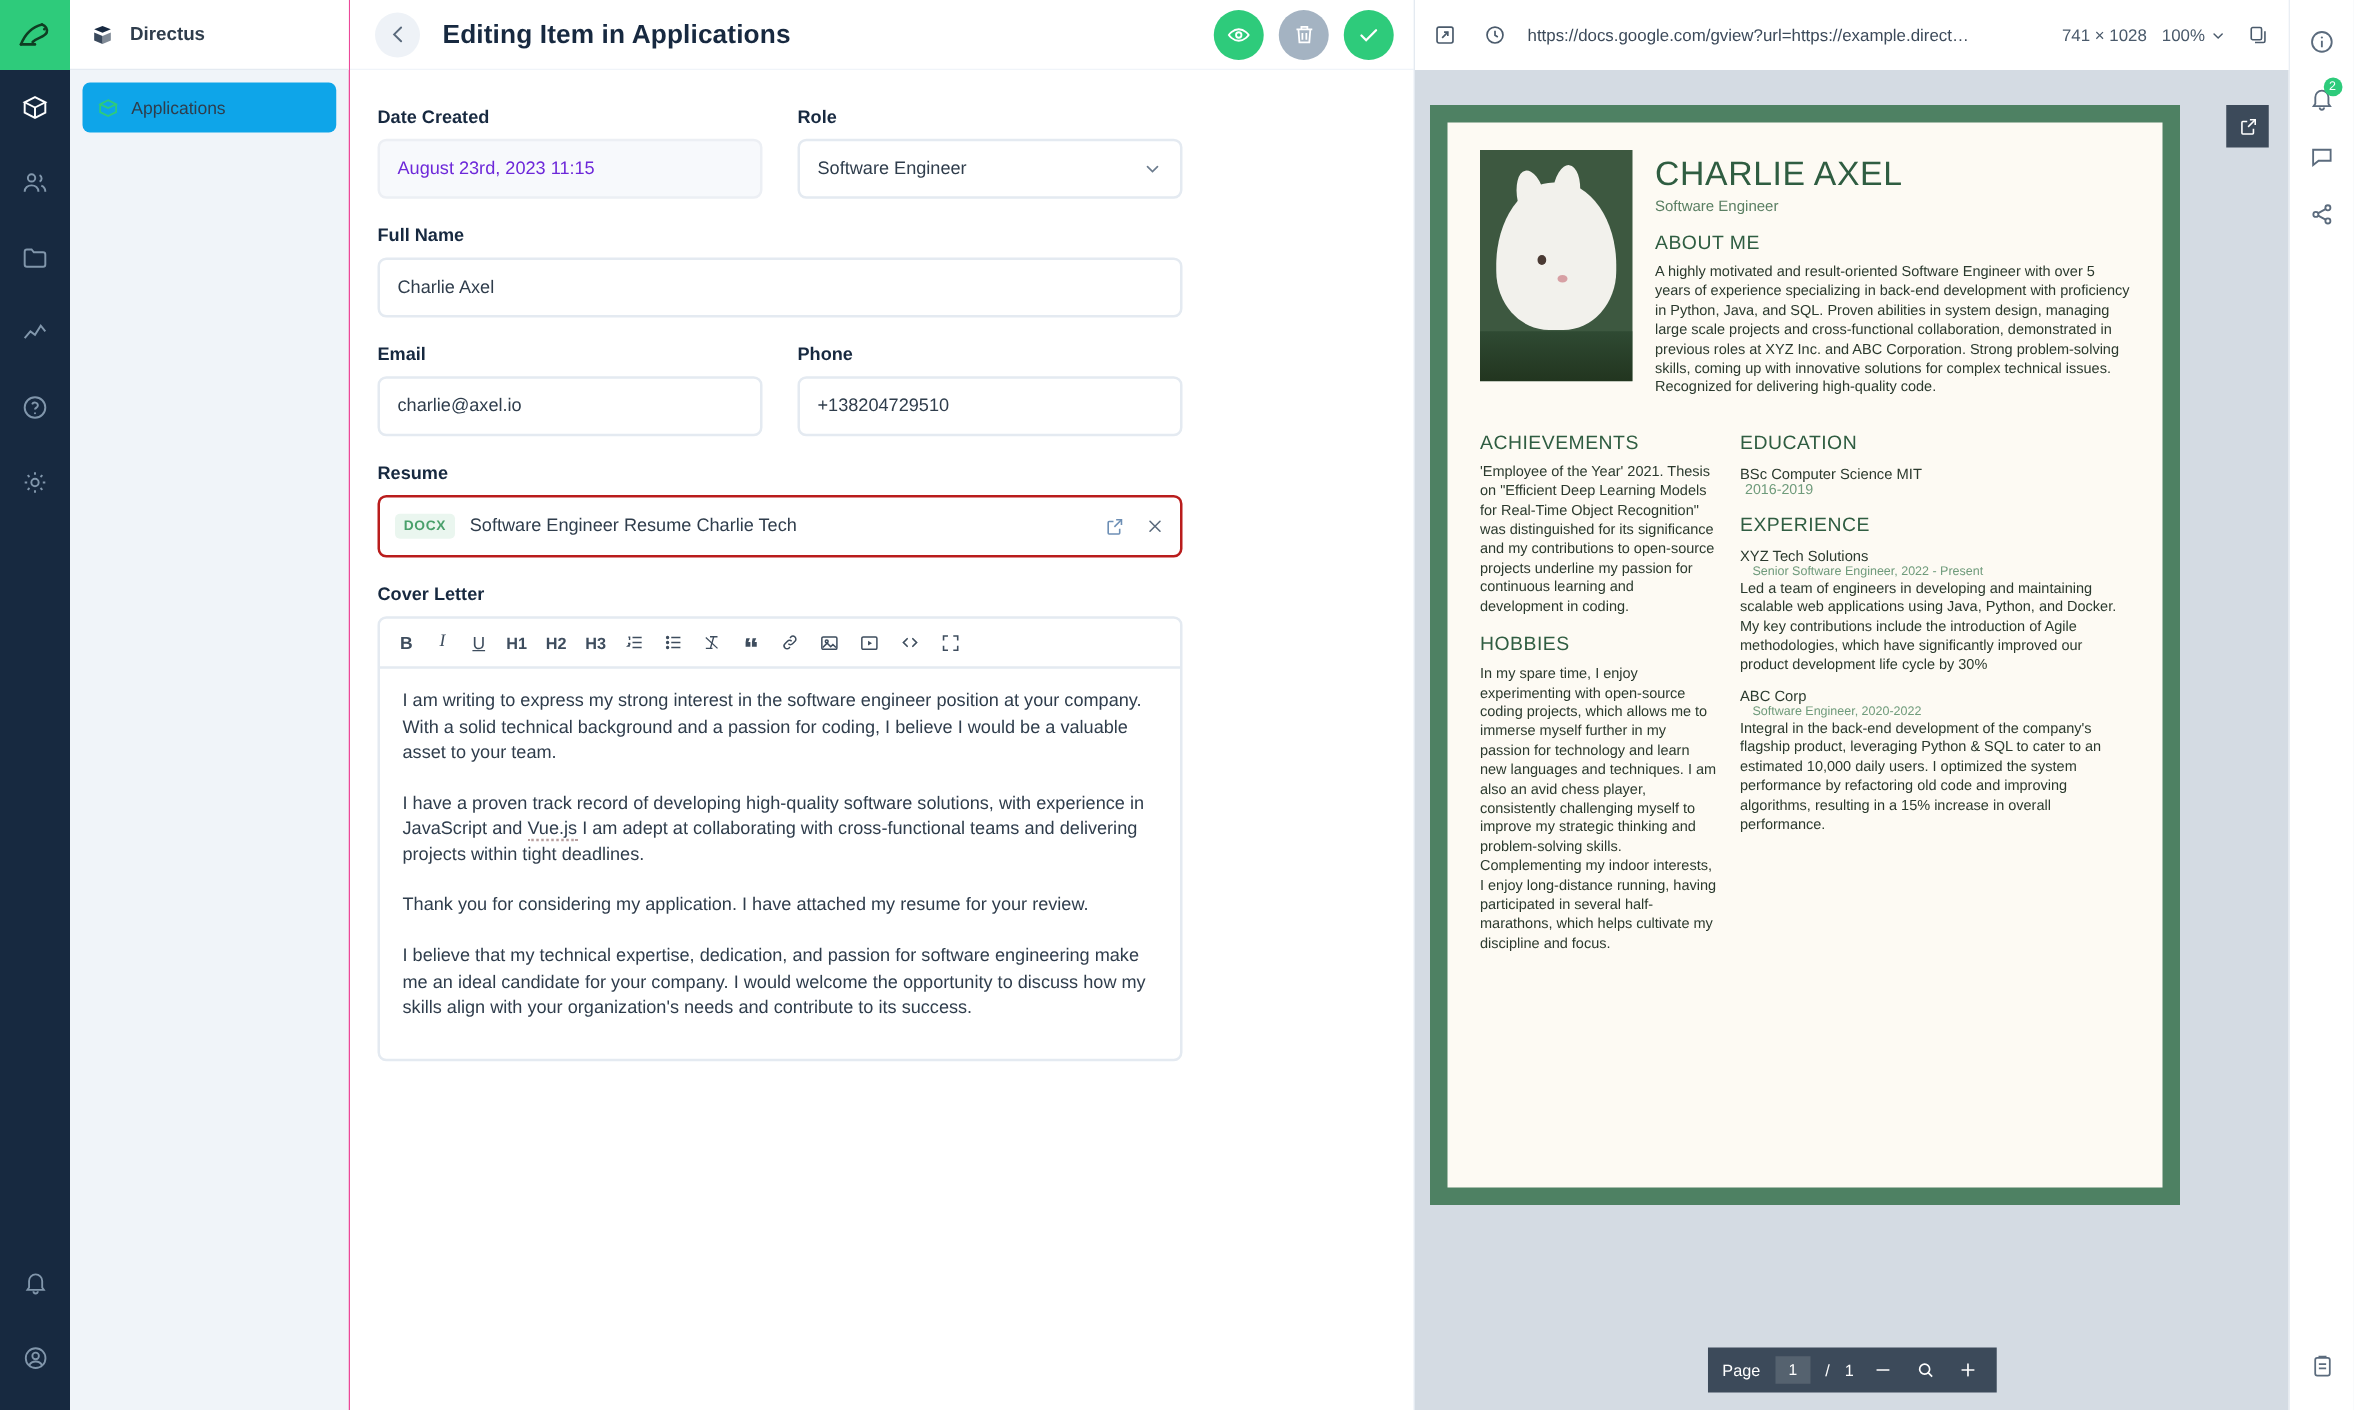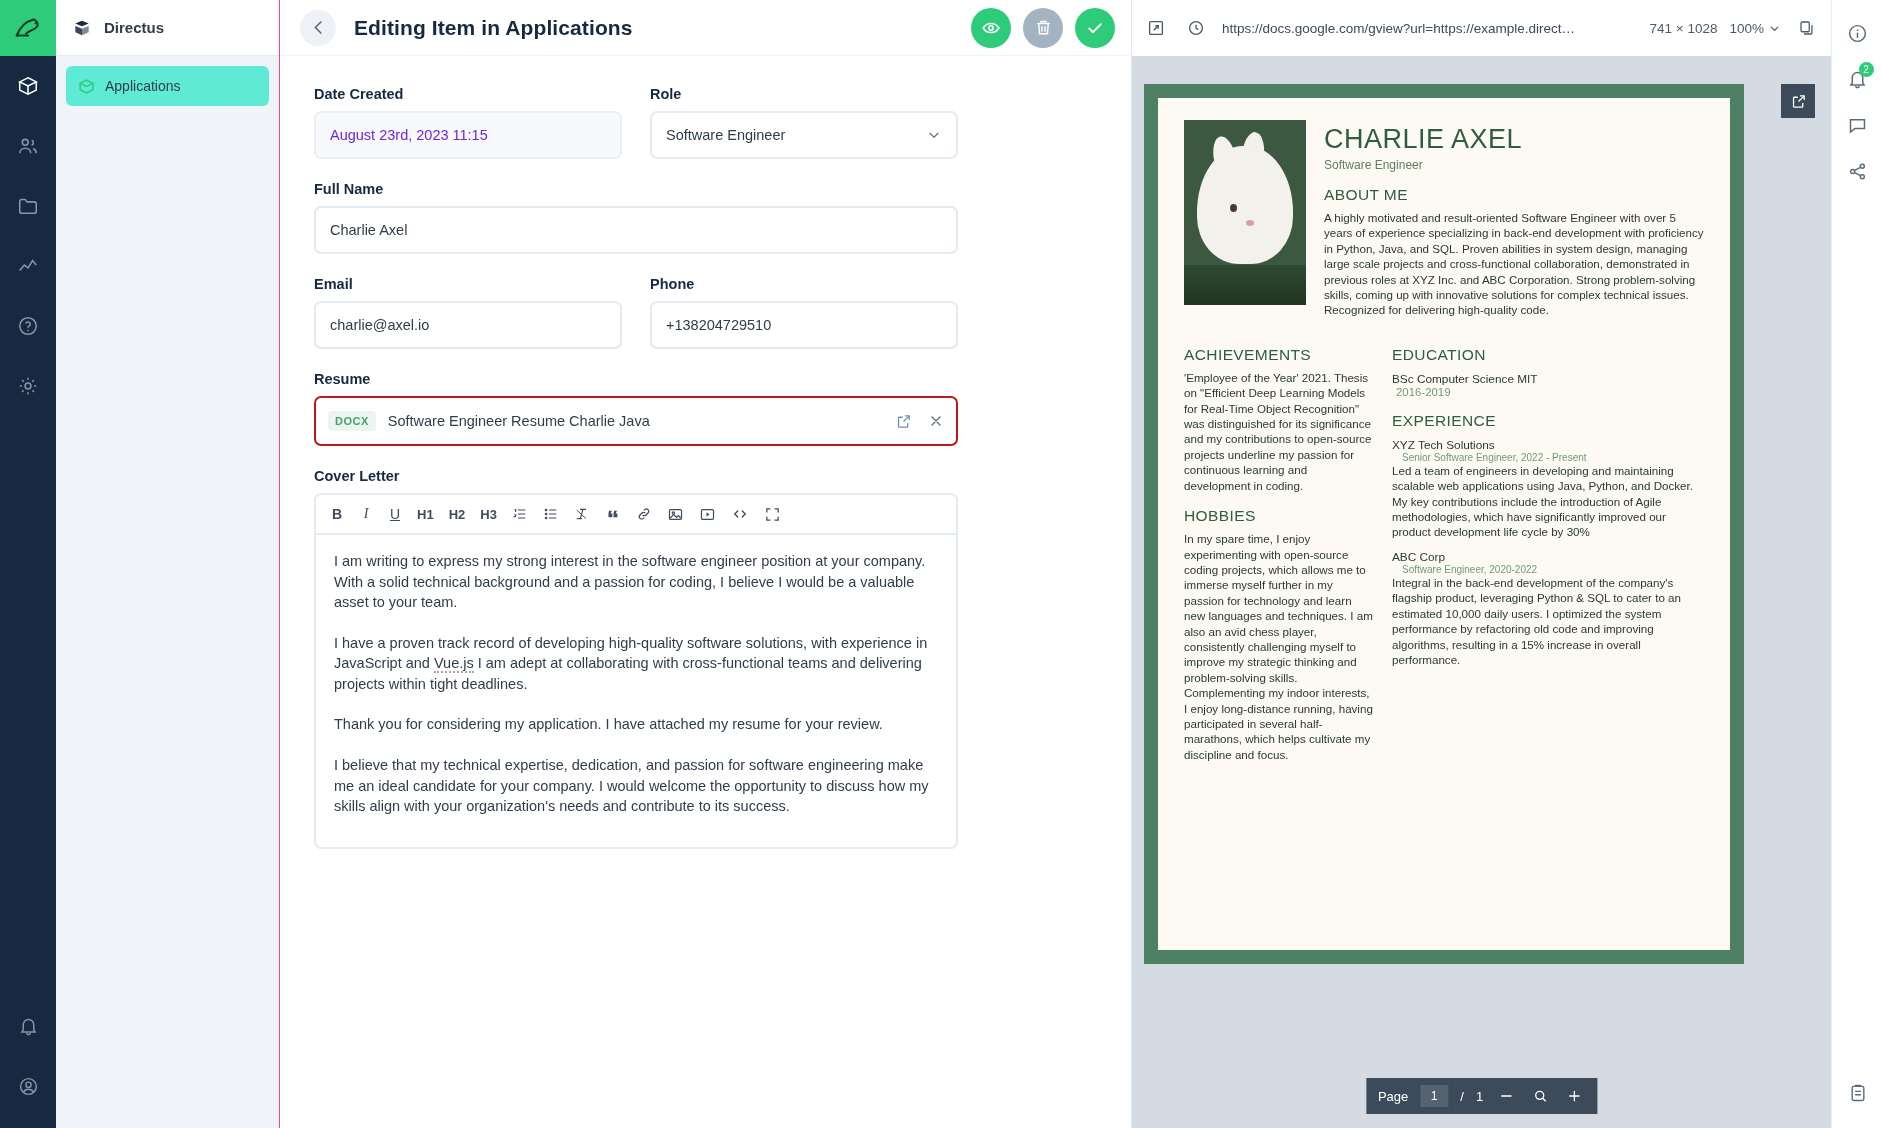--- a/index.html
+++ b/index.html
@@ -43,21 +43,21 @@
     padding:0 16px; border-bottom:1px solid #e4eaf1;
     background:#fff;
   }
   .nav-header .title { font-size:15px; font-weight:600; color:#2f3d4c; }
   .nav-list { padding:10px 10px 0 10px; }
   .nav-item {
     display:flex; align-items:center; gap:10px;
     height:40px; border-radius:6px; padding:0 12px;
     font-size:14px; color:#2f3d4c;
   }
-  .nav-item.active { background:#5eead4; }
+  .nav-item.active { background:#0ea5e9; }
   .nav-item .box-ico { color:#2ecb7b; display:flex; }
 
   
   .main {
     flex:1 1 auto; height:100%;
     background:#fff; display:flex; flex-direction:column;
     min-width:0;
   }
   .main-header {
     height:56px; flex:0 0 56px;
@@ -79,21 +79,21 @@
     display:flex; align-items:center; justify-content:center;
     color:#fff;
   }
   .circle-btn.green { background:#2ecb7b; }
   .circle-btn.gray { background:#a4b3c2; }
   .circle-btn.check { background:#2ecb7b; }
 
   
   .form-scroll {
     flex:1 1 auto; overflow:hidden; position:relative;
-    padding:30px 34px 0 34px;
+    padding:30px 34px 0 22px;
   }
   .form-inner { width:644px; }
   .row { display:flex; gap:28px; }
   .field { margin-bottom:22px; }
   .field.half { width:308px; }
   .field.full { width:644px; }
   .label { font-size:14.5px; font-weight:700; color:#172940; margin-bottom:9px; }
   .input {
     height:48px; border:2px solid #e4eaf1; border-radius:7px;
     background:#fff; display:flex; align-items:center;
@@ -414,21 +414,21 @@
             <div class="input">
               <span>+138204729510</span>
             </div>
           </div>
         </div>
 
         <div class="field full">
           <div class="label">Resume</div>
           <div class="resume-box">
             <span class="docx-chip">DOCX</span>
-            <span class="resume-name">Software Engineer Resume Charlie Java</span>
+            <span class="resume-name">Software Engineer Resume Charlie Tech</span>
             <span class="resume-actions">
               <span>
                 <svg width="17" height="17" viewBox="0 0 24 24" fill="none" stroke="currentColor" stroke-width="1.8">
                   <path d="M14 4h6v6"></path>
                     <path d="M20 4l-8 8"></path>
                     <path d="M18 14v5a1 1 0 01-1 1H6a1 1 0 01-1-1V7a1 1 0 011-1h5"></path>
                 </svg>
               </span>
               <span class="x">
                 <svg width="16" height="16" viewBox="0 0 24 24" fill="none" stroke="currentColor" stroke-width="1.9" stroke-linecap="round">

